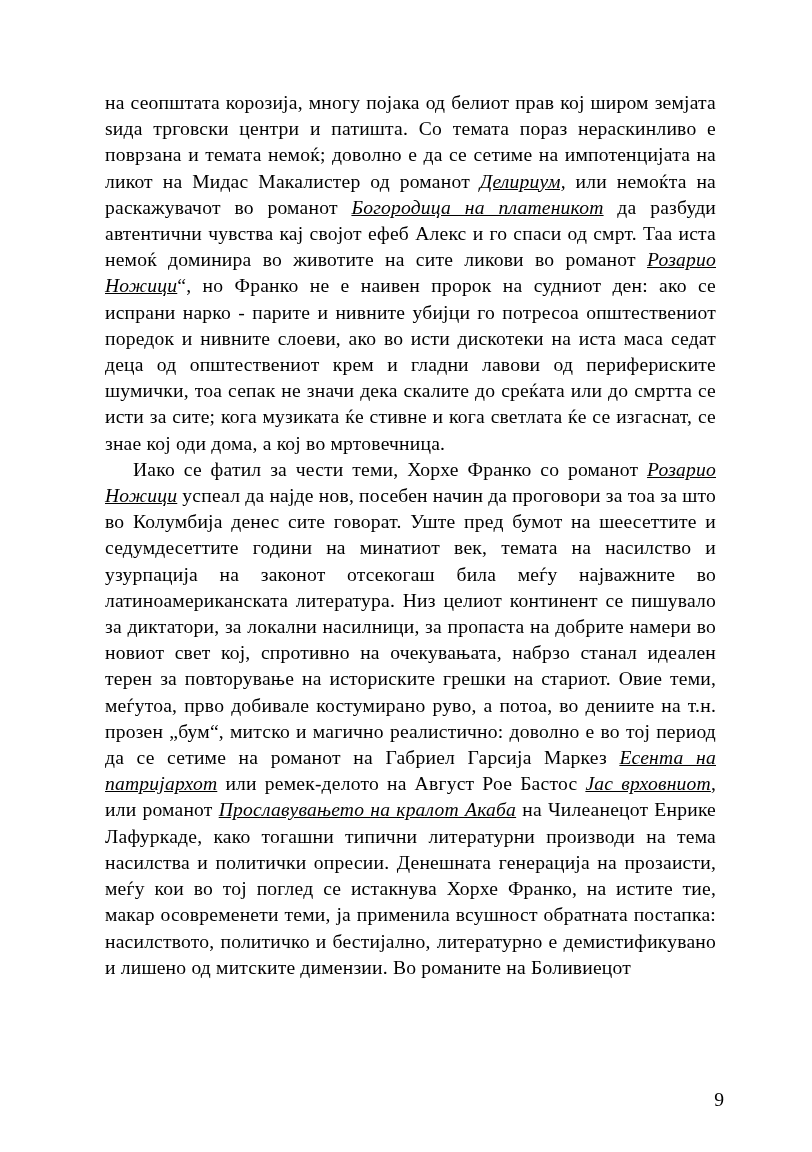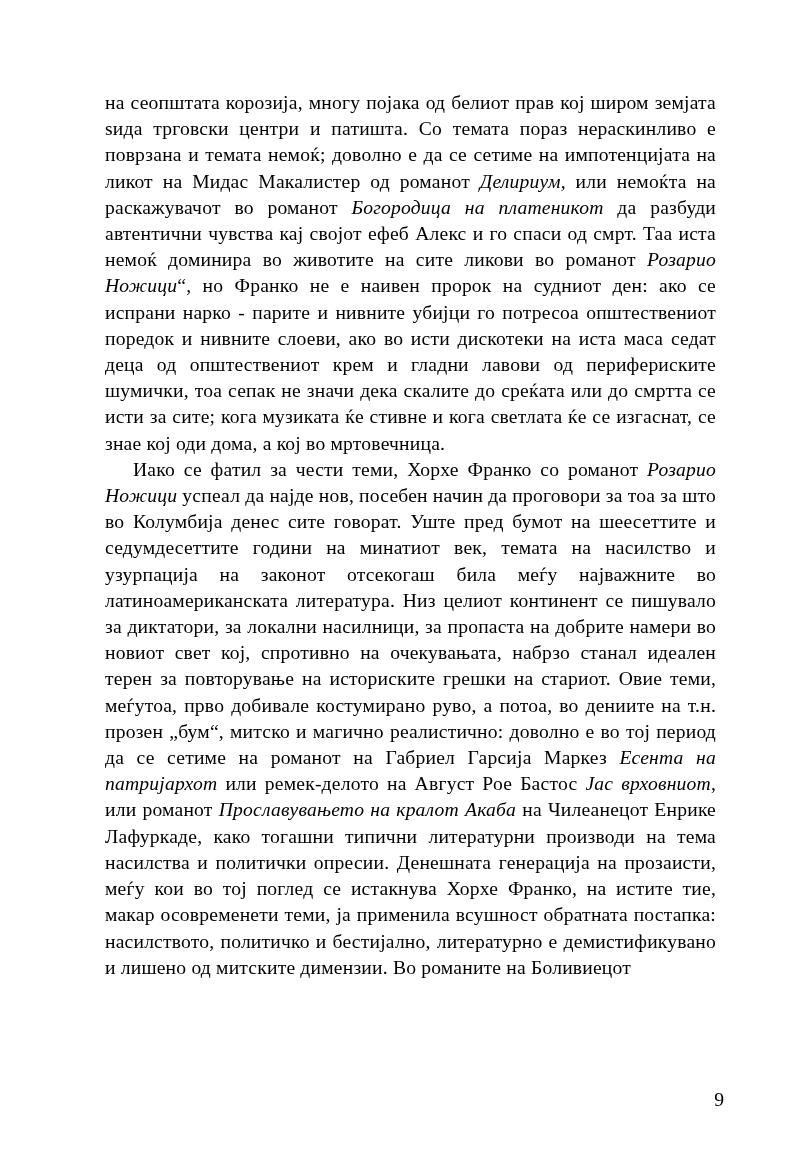--- a/index.html
+++ b/index.html
@@ -38,20 +38,21 @@
     text-justify: inter-word;
     hyphens: none;
     -webkit-hyphens: none;
     letter-spacing: 0.01em;
   }
   p.para.indent {
     text-indent: 28px;
   }
   i, em {
     font-style: italic;
+    text-decoration: underline;
   }
   .folio {
     position: absolute;
     right: 88px;
     top: 1088px;
     font-size: 19.6px;
     line-height: 24px;
     text-align: right;
     font-family: "Liberation Serif", "DejaVu Serif", serif;
   }

